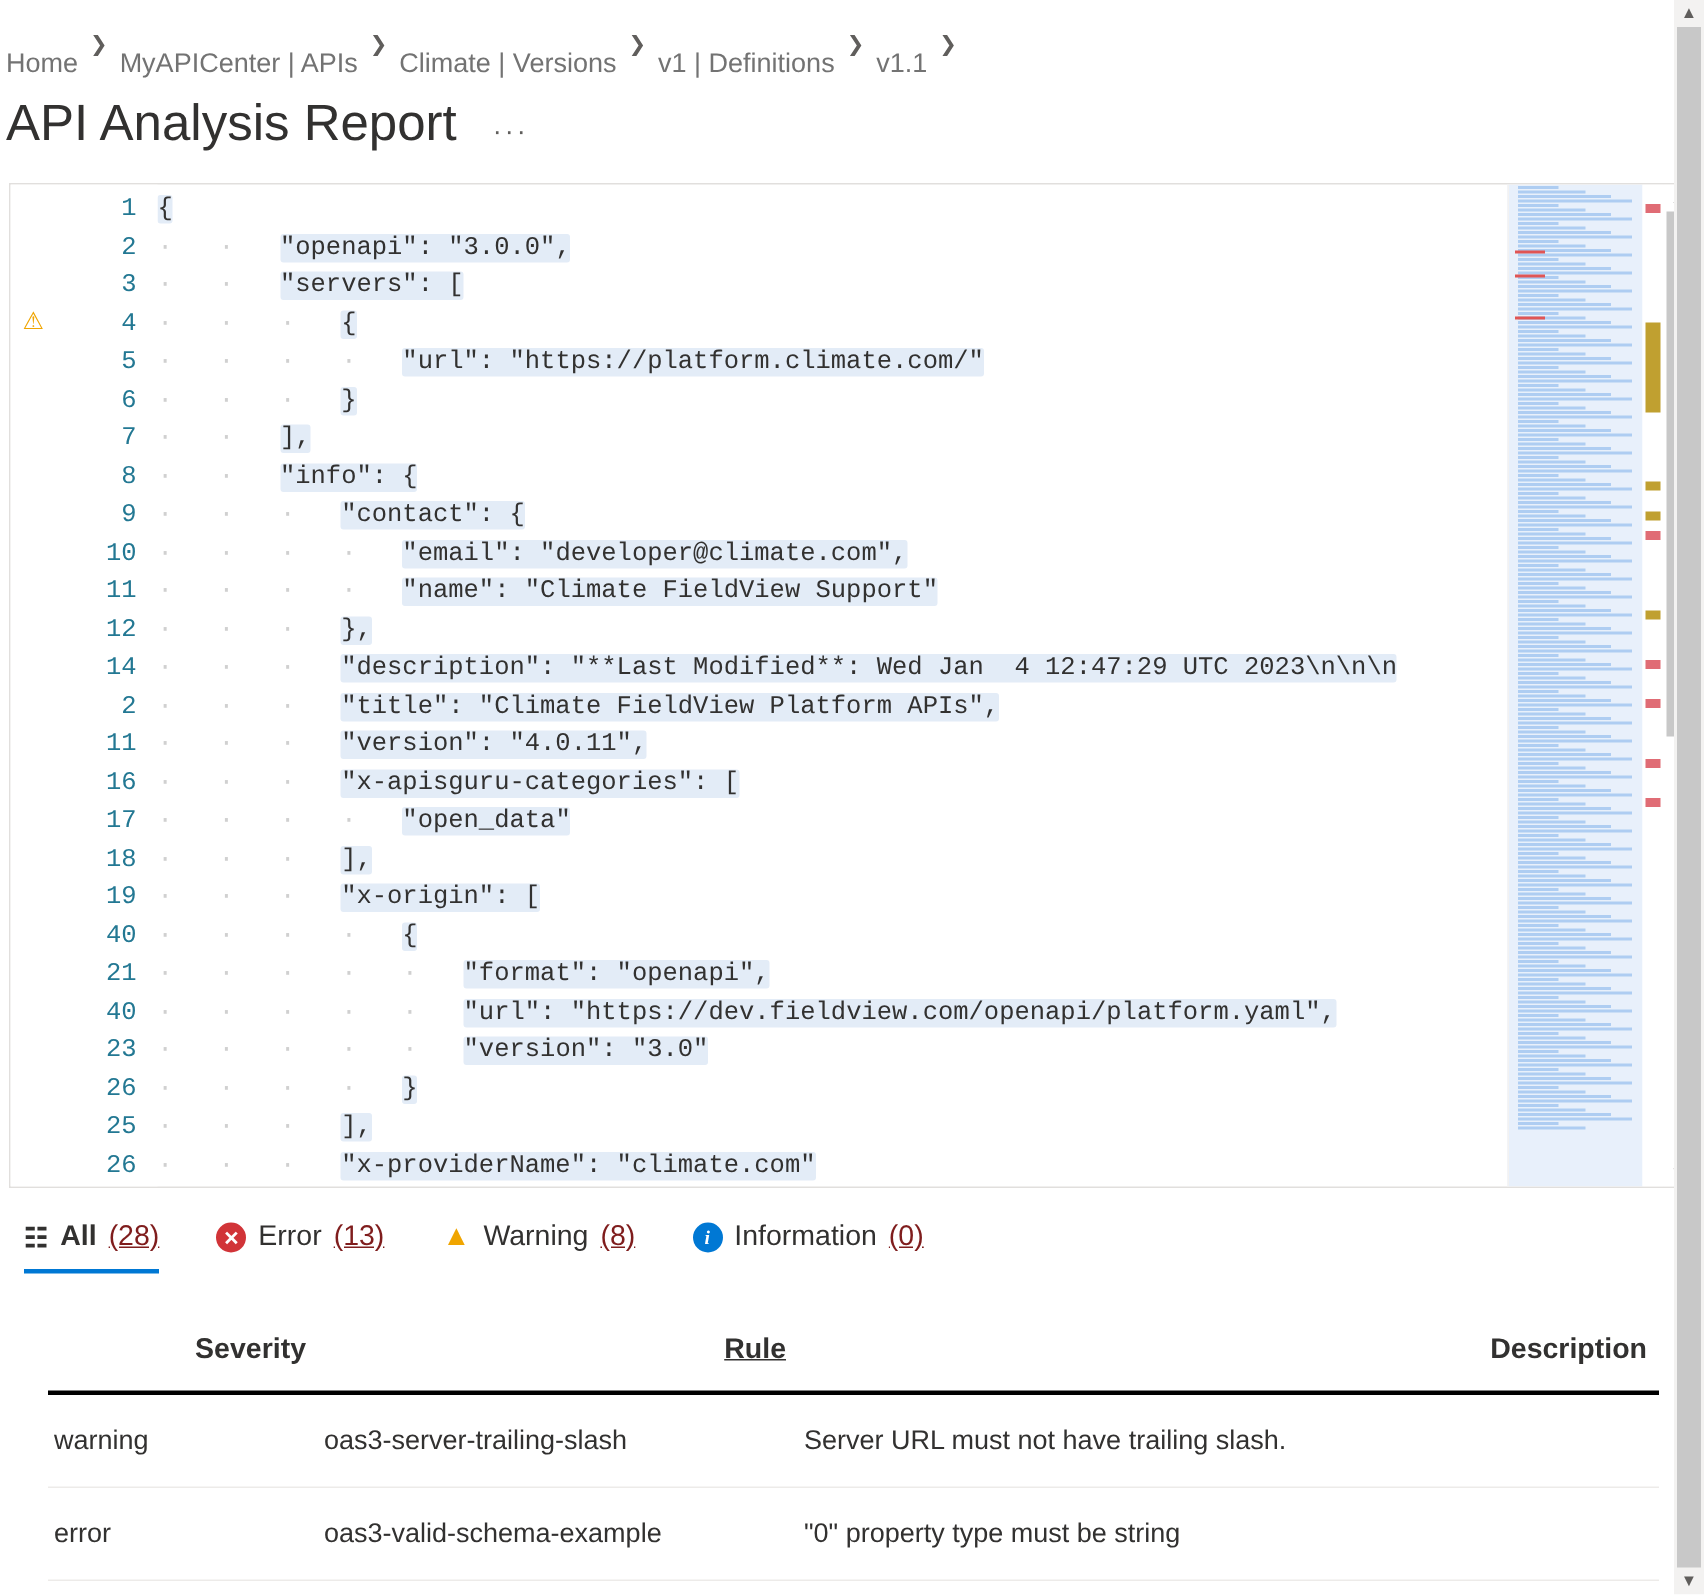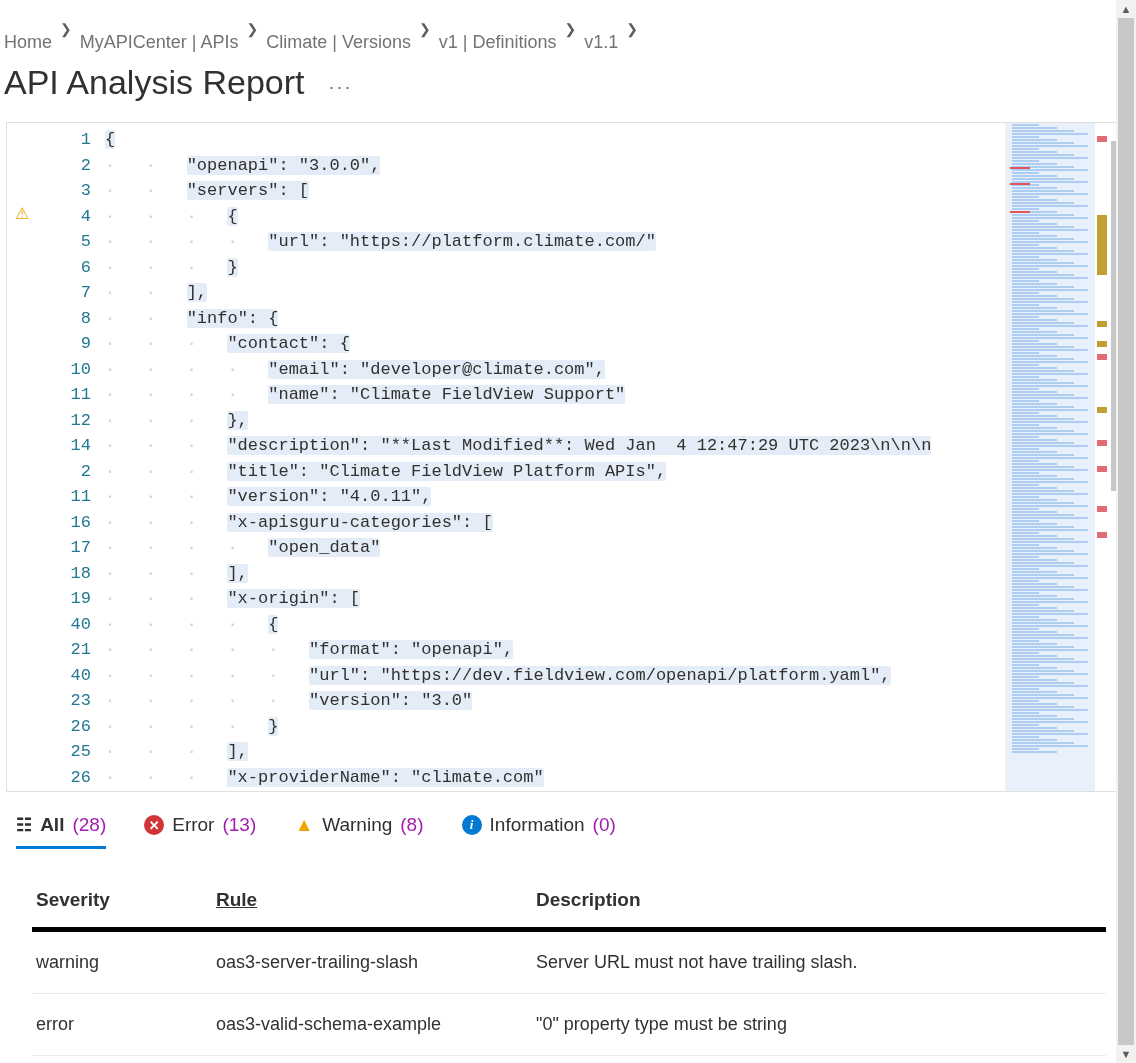--- a/index.html
+++ b/index.html
@@ -43,30 +43,30 @@
   .ed-scroll { width: 20px; background: #fff; position: relative; }
   .ed-scroll .up, .ed-scroll .down { position: absolute; left: 0; width: 20px; height: 18px; display: flex; align-items: center; justify-content: center; color: #605e5c; font-size: 11px; cursor: pointer; }
   .ed-scroll .up { top: 0; } .ed-scroll .down { bottom: 0; }
   .ed-scroll .thumb { position: absolute; left: 2px; width: 16px; background: #c8c8c8; top: 18px; height: 350px; border-radius: 0; }
 
   
   .tabs-panel { padding: 22px 6px 0 16px; }
   .tabs { display: flex; gap: 38px; align-items: center; font-size: 19px; }
   .tab { display: flex; align-items: center; gap: 8px; padding-bottom: 10px; cursor: pointer; color: #323130; border-bottom: 3px solid transparent; }
   .tab.active { border-bottom-color: #0078d4; font-weight: 600; }
-  .tab .count { color: #a21caf; font-weight: 400; }
+  .tab .count { color: #7f1d1d; font-weight: 400; text-decoration: underline; }
   .tab .ic { width: 20px; height: 20px; display: inline-flex; align-items: center; justify-content: center; border-radius: 50%; color: #fff; font-weight: bold; font-size: 13px; }
   .ic.all { color: #323130; font-size: 18px; border-radius: 0; width: auto; }
   .ic.err { background: #d13438; }
   .ic.warn { background: none; color: #f0a500; font-size: 19px; }
   .ic.info { background: #0078d4; font-style: italic; font-family: Georgia, serif; }
 
   
   .issues-table { margin: 30px 6px 0 16px; border-collapse: collapse; width: calc(100% - 40px); }
-  .issues-table th { text-align: left; font-weight: 600; font-size: 19px; padding: 10px 8px 16px 4px; border-bottom: 5px solid #000000; }
+  .issues-table th { text-align: right; font-weight: 600; font-size: 19px; padding: 10px 8px 16px 4px; border-bottom: 3px solid #000000; }
   .issues-table td { padding: 20px 8px 20px 4px; font-size: 18px; border-bottom: 1px solid #edebe9; color: #323130; }
   .issues-table .col-sev { width: 180px; }
   .issues-table .col-rule { width: 320px; text-decoration: underline; }
 
   
   .page-scroll { position: absolute; right: 0; top: 0; width: 20px; height: 100%; background: #f3f2f1; }
   .page-scroll .up, .page-scroll .down { position: absolute; left: 0; width: 20px; height: 18px; display: flex; align-items: center; justify-content: center; color: #605e5c; font-size: 11px; cursor: pointer; }
   .page-scroll .up { top: 0; } .page-scroll .down { bottom: 0; }
   .page-scroll .thumb { position: absolute; left: 2px; width: 16px; background: #c8c8c8; top: 18px; bottom: 18px; }
 </style>

